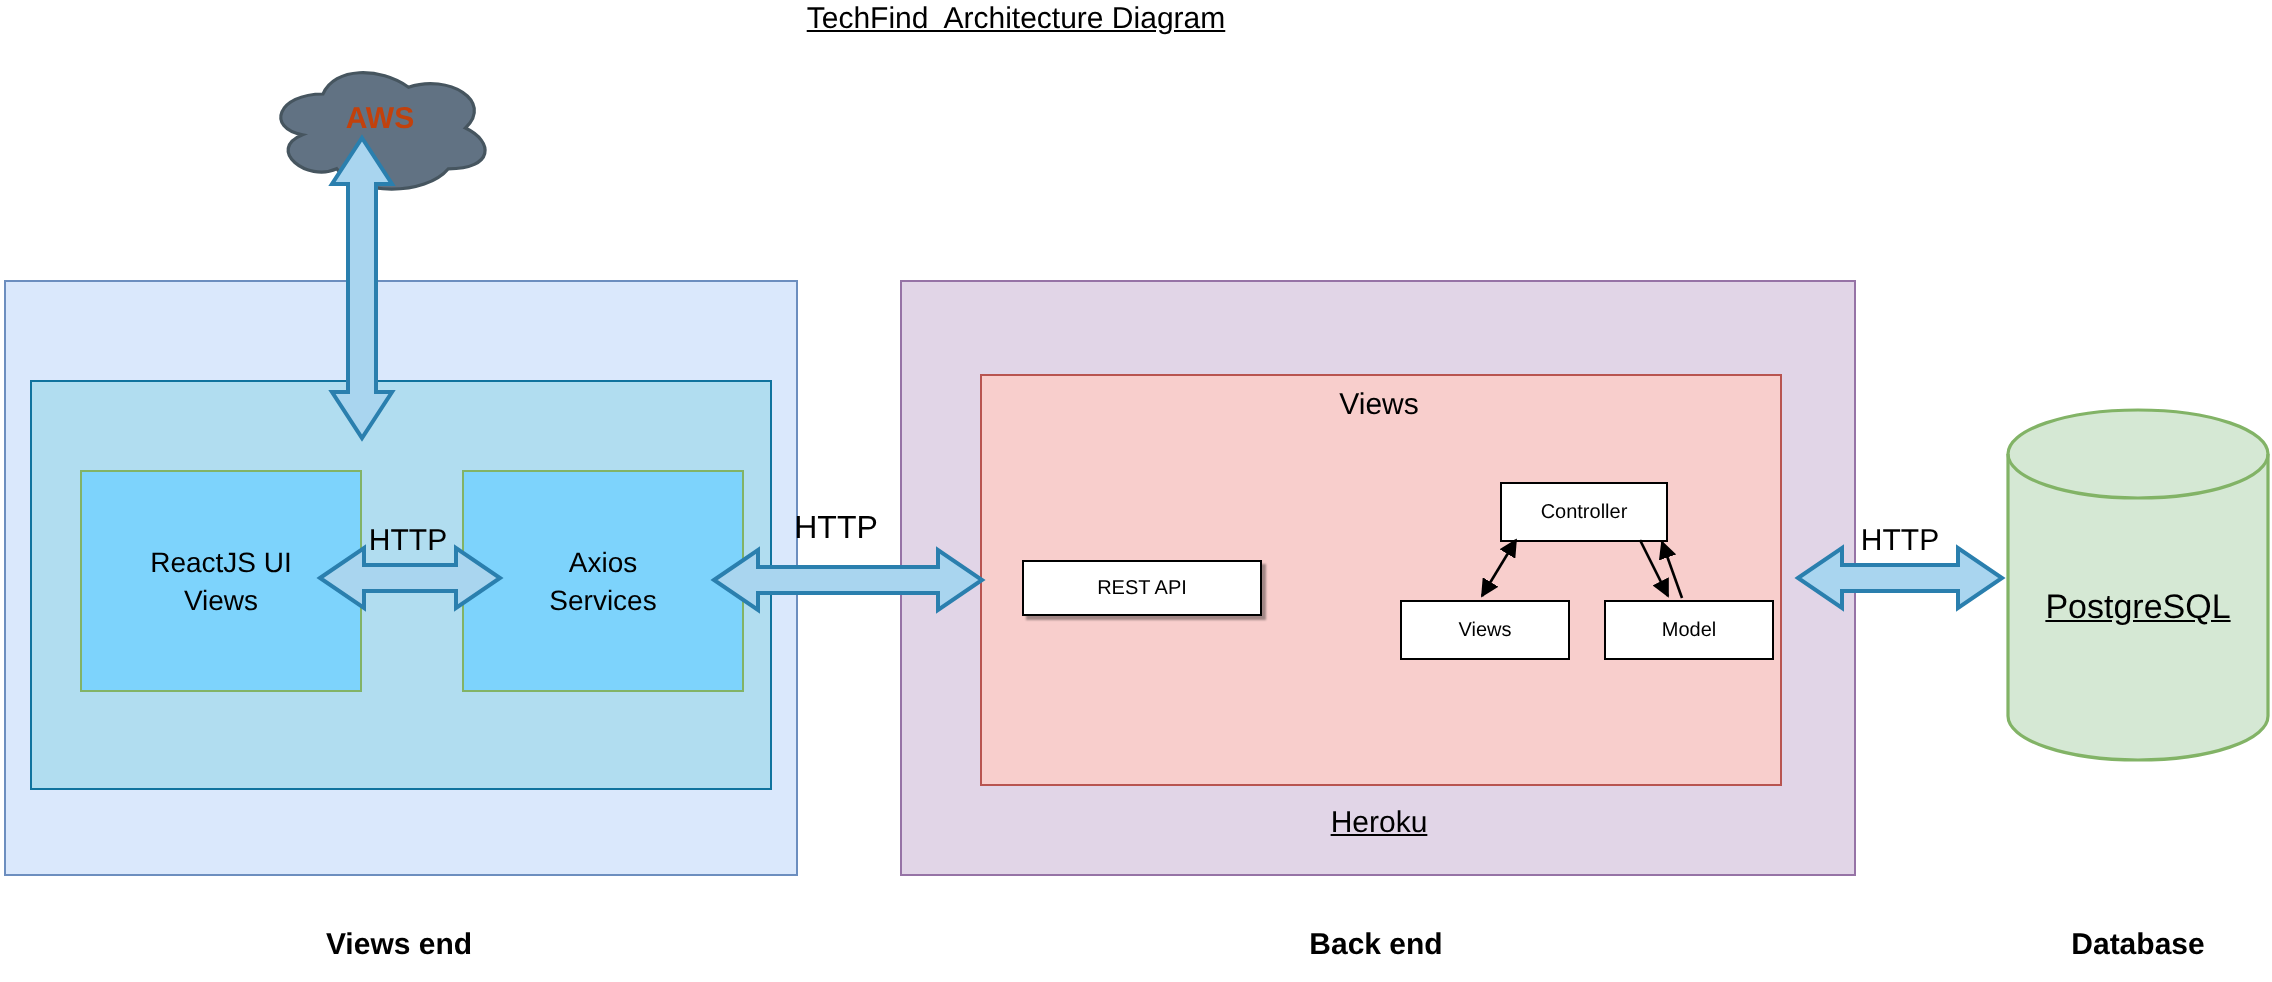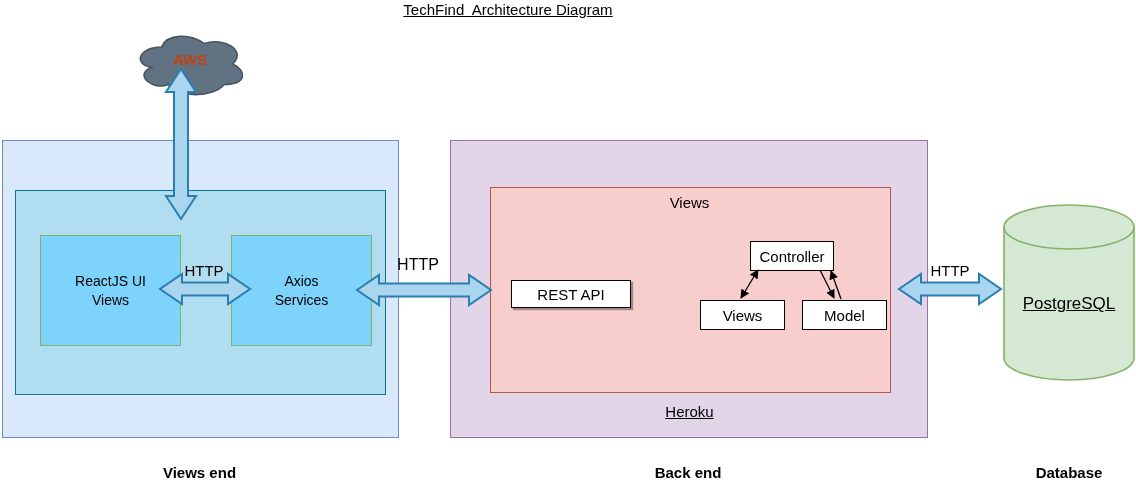--- a/index.html
+++ b/index.html
@@ -15,21 +15,21 @@
 
   
   #fe-outer{left:2px;top:140px;width:395px;height:296px;background:#dae8fc;border:1.5px solid #6c8ebf;z-index:1;}
   #fe-inner{left:15px;top:190px;width:369px;height:203px;background:#b1ddf0;border:1.5px solid #10739e;z-index:1;}
   .greenbox{background:#7dd3fc;border:1.5px solid #82b366;z-index:2;font-size:14px;line-height:1.3;}
   #react-box{left:40px;top:235px;width:139px;height:109px;}
   #axios-box{left:231px;top:235px;width:139px;height:109px;}
   #be-outer{left:450px;top:140px;width:476px;height:296px;background:#e1d5e7;border:1.5px solid #9673a6;z-index:1;}
   #be-inner{left:490px;top:187px;width:399px;height:204px;background:#f8cecc;border:1.5px solid #b85450;z-index:1;}
 
-  .whitebox{background:#ffffff;border:1.5px solid #000;z-index:3;font-size:15px;}
+  .whitebox{background:#ffffff;border:1.5px solid #000;z-index:3;font-size:10px;}
   #rest-api{left:511px;top:280px;width:118px;height:26px;box-shadow:2px 2px 1px rgba(0,0,0,0.35);}
   #controller-box{left:750px;top:241px;width:82px;height:28px;}
   #views-box{left:700px;top:300px;width:83px;height:28px;}
   #model-box{left:802px;top:300px;width:83px;height:28px;}
 
   
   .lbl{z-index:10;font-size:15px;}
   #rails-lbl{left:490px;top:194px;width:399px;}
   #netlify-lbl{left:2px;top:403px;width:395px;}
   #heroku-lbl{left:490px;top:403px;width:399px;}

